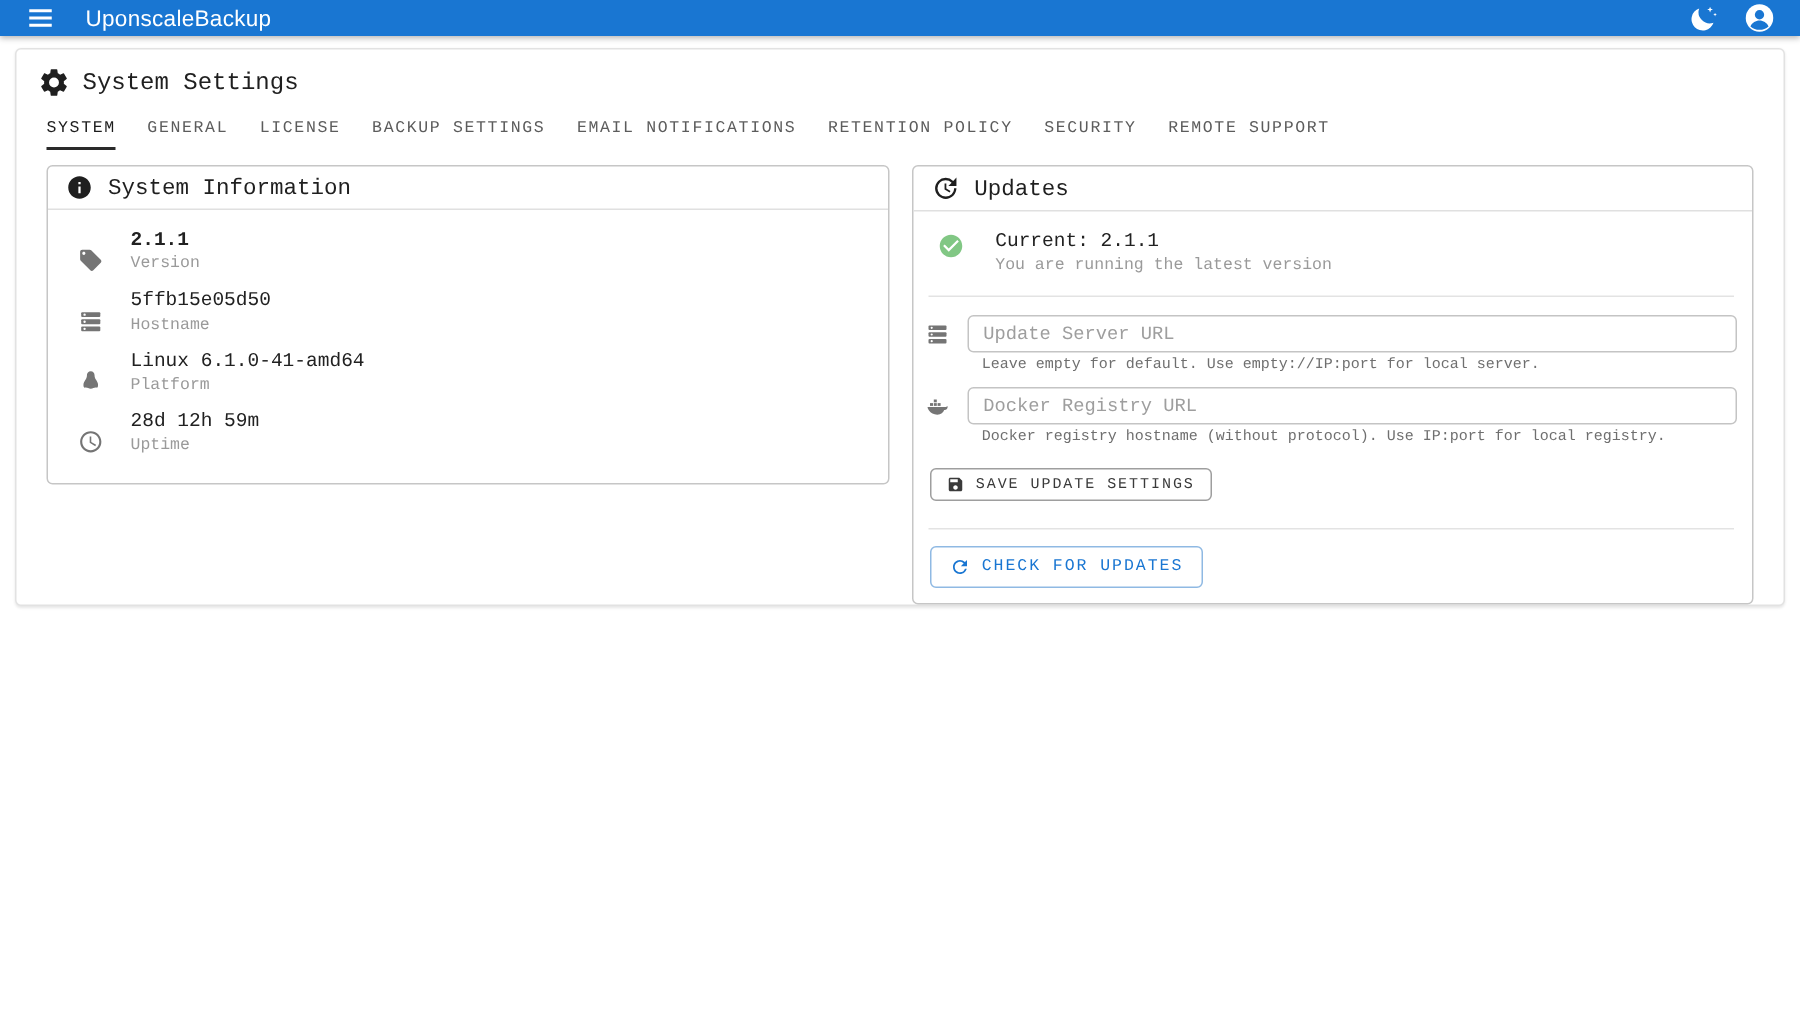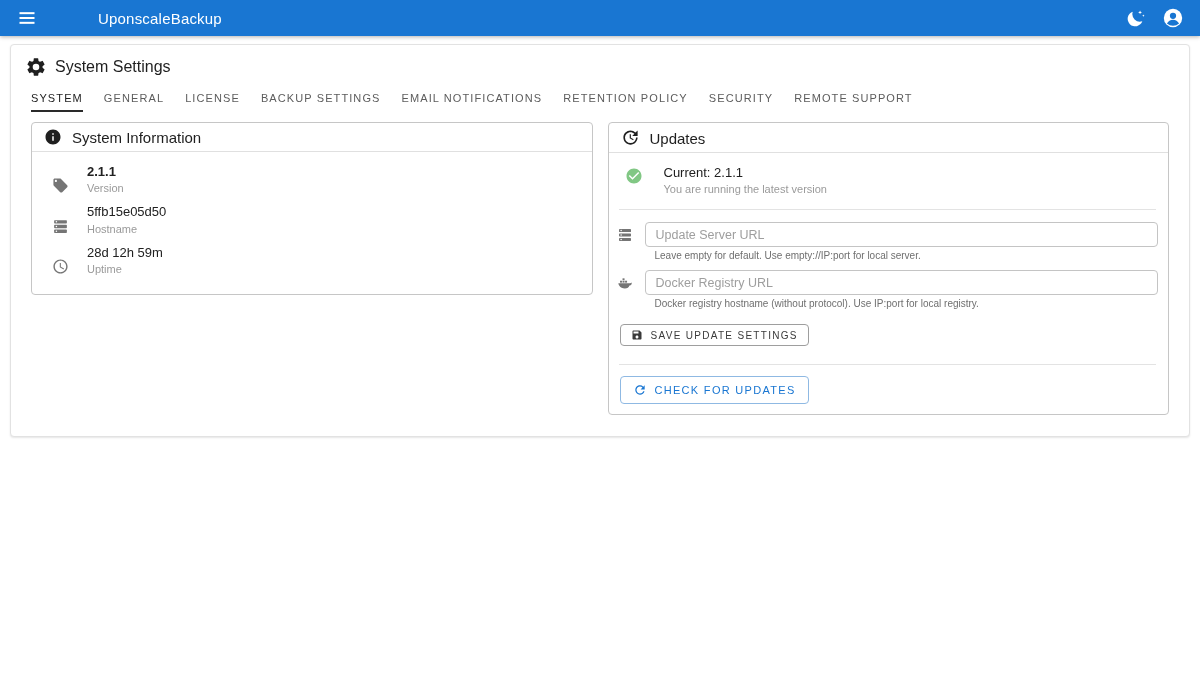--- a/index.html
+++ b/index.html
@@ -6,48 +6,47 @@
   html, body { width: 1200px; height: 675px; }
   body {
     font-family: "Liberation Sans", "DejaVu Sans", sans-serif;
     background: #ffffff;
     color: #212121;
     overflow: hidden;
   }
 
   
   .appbar {
-    height: 36px;
+    height: 24px;
     background: #1976d2;
     display: flex;
     align-items: center;
     padding: 0 14px;
     box-shadow: 0 1px 4px rgba(0,0,0,.3);
-    gap: 41px;
   }
   .icon-btn {
     background: none; border: none; cursor: pointer;
     width: 26px; height: 26px;
     display: inline-flex; align-items: center; justify-content: center;
     padding: 0;
   }
   .appbar .menu-btn { margin-right: 17px; }
   .appbar-title {
     color: #ffffff; font-size: 15px; font-weight: 500; letter-spacing: .2px;
   }
   .appbar-actions { margin-left: auto; display: flex; align-items: center; gap: 12px; }
 
   
   .card {
     margin: 8px 10px 0 10px;
     background: #fff;
     border: 1px solid #e2e2e2;
     border-radius: 4px;
     box-shadow: 0 1px 2px rgba(0,0,0,.10);
-    padding-bottom: 21px;
+    font-family: Liberation Mono, monospace;
   }
   .card-header {
     display: flex; align-items: center; gap: 8px;
     padding: 11px 14px 1px 14px;
   }
   .card-title { font-size: 16px; font-weight: 400; color: #1f1f1f; }
 
   
   .tabs { display: flex; padding: 0 20px; margin-top: 5px; }
   .tab {
@@ -216,20 +215,29 @@
               <circle cx="6.2" cy="12" r="1.1" fill="#fff"></circle>
             <rect x="3" y="16.4" width="18" height="4.6" rx="1"></rect>
               <circle cx="6.2" cy="18.7" r="1.1" fill="#fff"></circle>
           </svg>
           <div>
             <div class="item-value">5ffb15e05d50</div>
             <div class="item-label">Hostname</div>
           </div>
         </div>
 
+        <div class="sysinfo-item">
+          <svg class="item-icon" width="17" height="17" viewBox="0 0 24 24" fill="#757575">
+            <path d="M12 2c-2.2 0-3.6 1.7-3.6 4 0 1.6-.6 2.9-1.4 4.2-.9 1.4-1.9 2.9-1.9 5 0 .9.3 1.8.9 2.4.4-.2.9-.3 1.4-.3.8 0 1.5.2 2.1.6.8.5 1.7.7 2.5.7s1.7-.2 2.5-.7c.6-.4 1.3-.6 2.1-.6.5 0 1 .1 1.4.3.6-.6.9-1.5.9-2.4 0-2.1-1-3.6-1.9-5-.8-1.3-1.4-2.6-1.4-4.2 0-2.3-1.4-4-3.6-4z"></path>
+          </svg>
+          <div>
+            <div class="item-value">Linux 6.1.0-41-amd64</div>
+            <div class="item-label">Platform</div>
+          </div>
+        </div>
 
         <div class="sysinfo-item">
           <svg class="item-icon" width="17" height="17" viewBox="0 0 24 24" fill="#757575">
             <path d="M11.99 2C6.47 2 2 6.48 2 12s4.47 10 9.99 10C17.52 22 22 17.52 22 12S17.52 2 11.99 2zM12 20c-4.42 0-8-3.58-8-8s3.58-8 8-8 8 3.58 8 8-3.58 8-8 8zm.5-13H11v6l5.25 3.15.75-1.23-4.5-2.67z"></path>
           </svg>
           <div>
             <div class="item-value">28d 12h 59m</div>
             <div class="item-label">Uptime</div>
           </div>
         </div>

